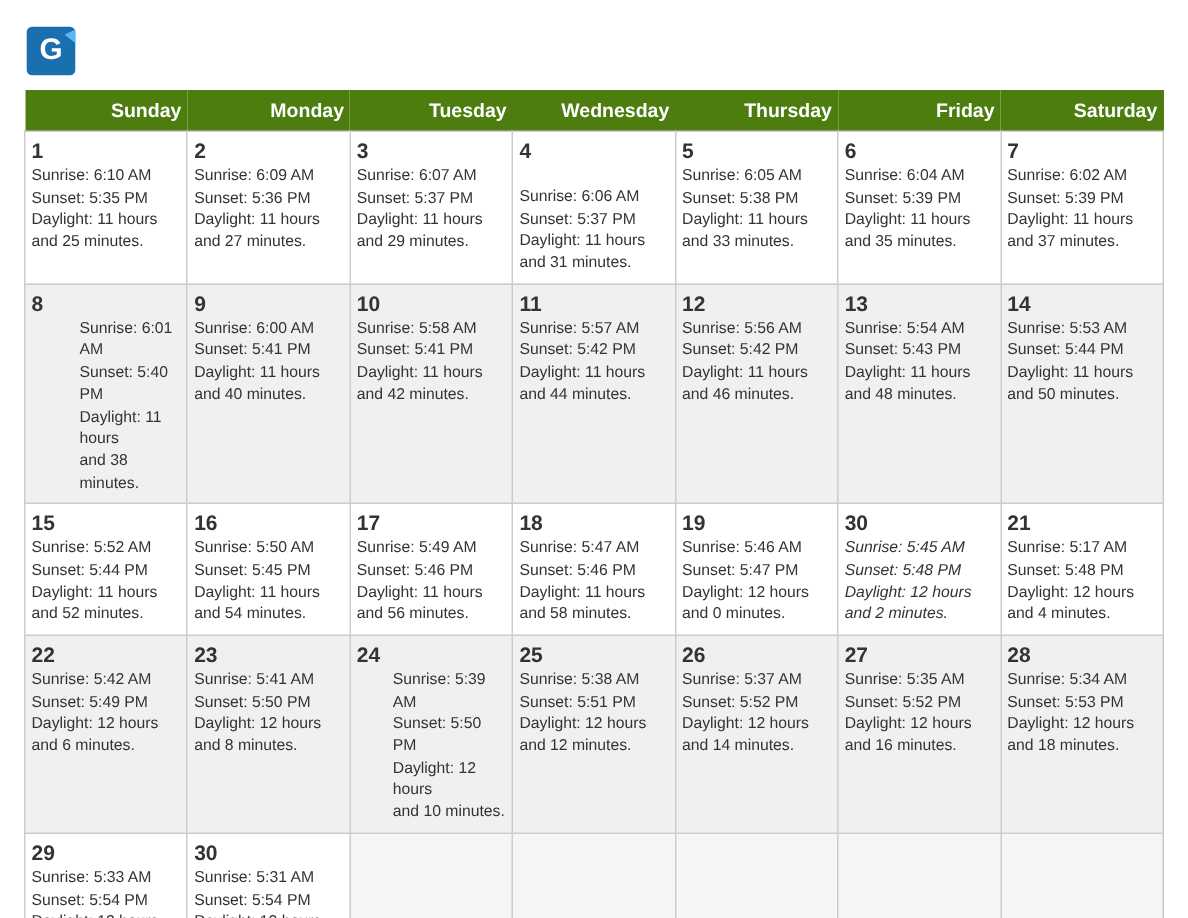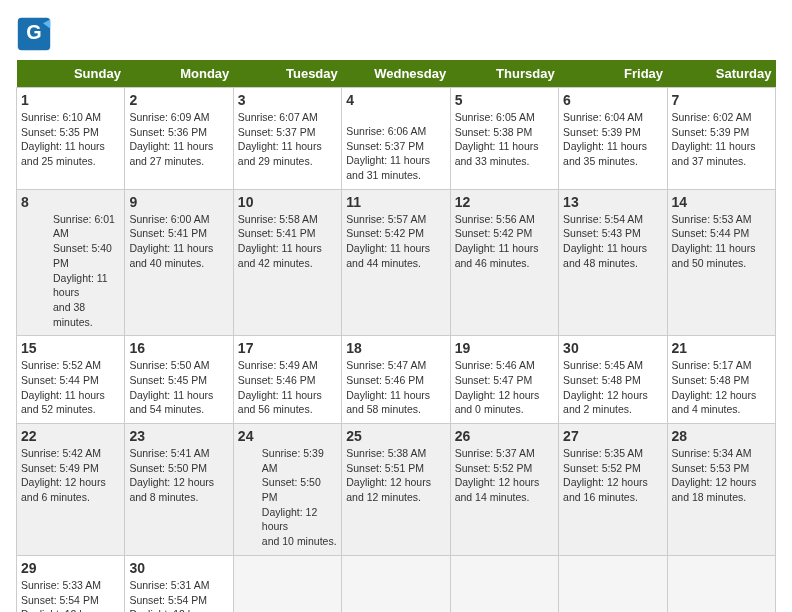--- a/index.html
+++ b/index.html
@@ -256,21 +256,21 @@
         </td>
         <td>
           <span class="day-number">19</span>
           <div class="day-info" style="white-space: pre-line;">Sunrise: 5:46 AM
 Sunset: 5:47 PM
 Daylight: 12 hours
 and 0 minutes.</div>
         </td>
         <td>
           <span class="day-number">30</span>
-          <div class="day-info" style="white-space: pre-line;">Sunrise: 5:45 AM
+          <div class="day-info" style="white-space: pre-line; font-style: italic;">Sunrise: 5:45 AM
 Sunset: 5:48 PM
 Daylight: 12 hours
 and 2 minutes.</div>
         </td>
         <td>
           <span class="day-number">21</span>
           <div class="day-info" style="white-space: pre-line;">Sunrise: 5:17 AM
 Sunset: 5:48 PM
 Daylight: 12 hours
 and 4 minutes.</div>

